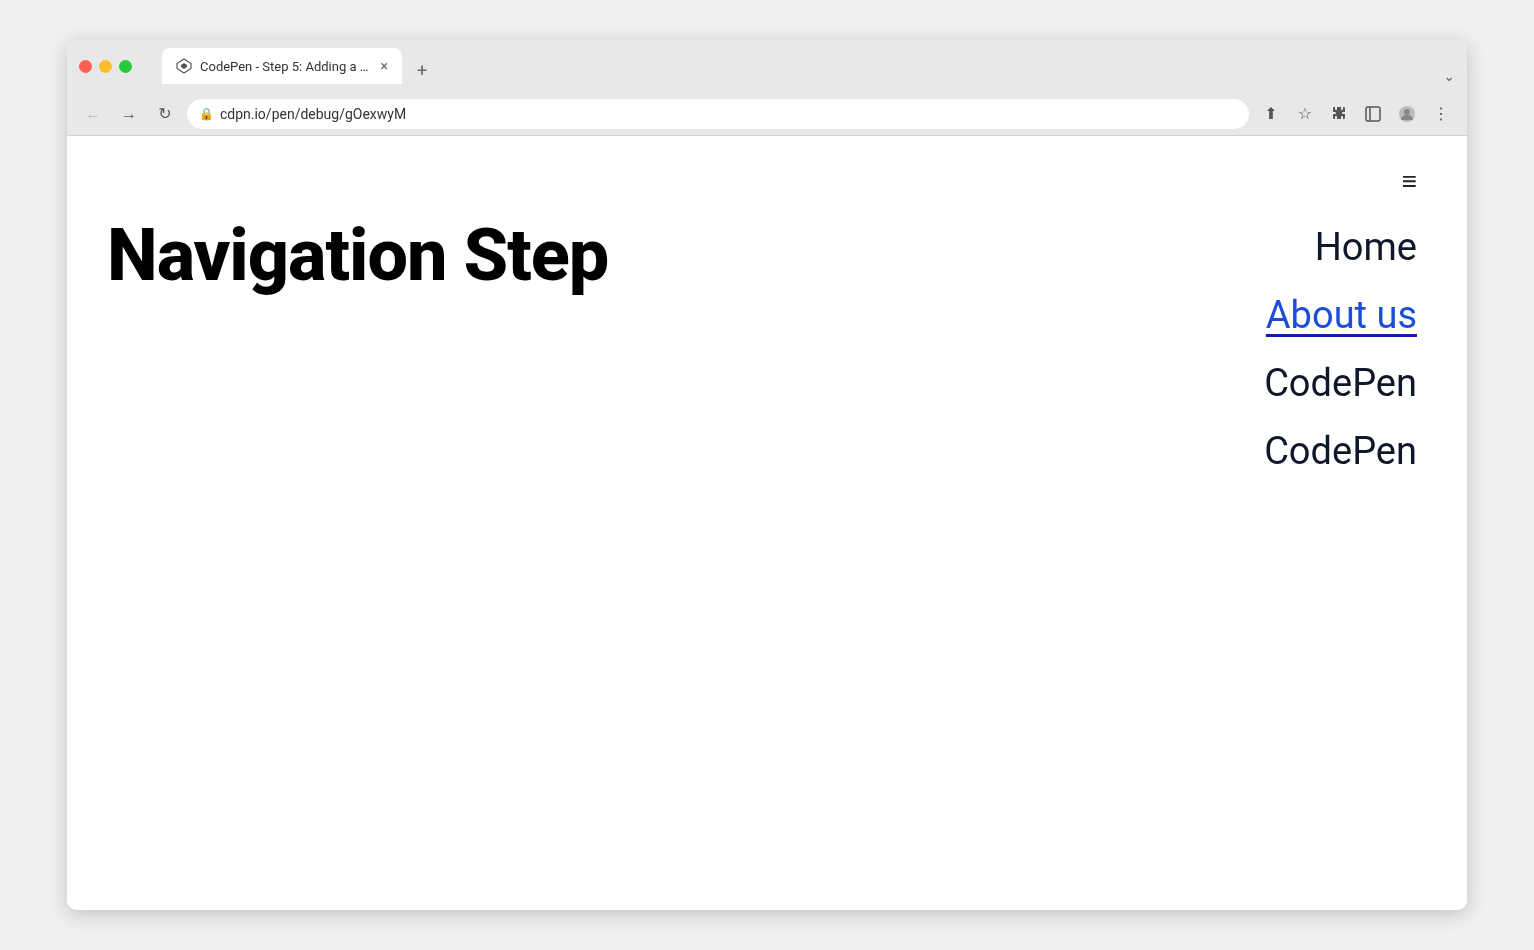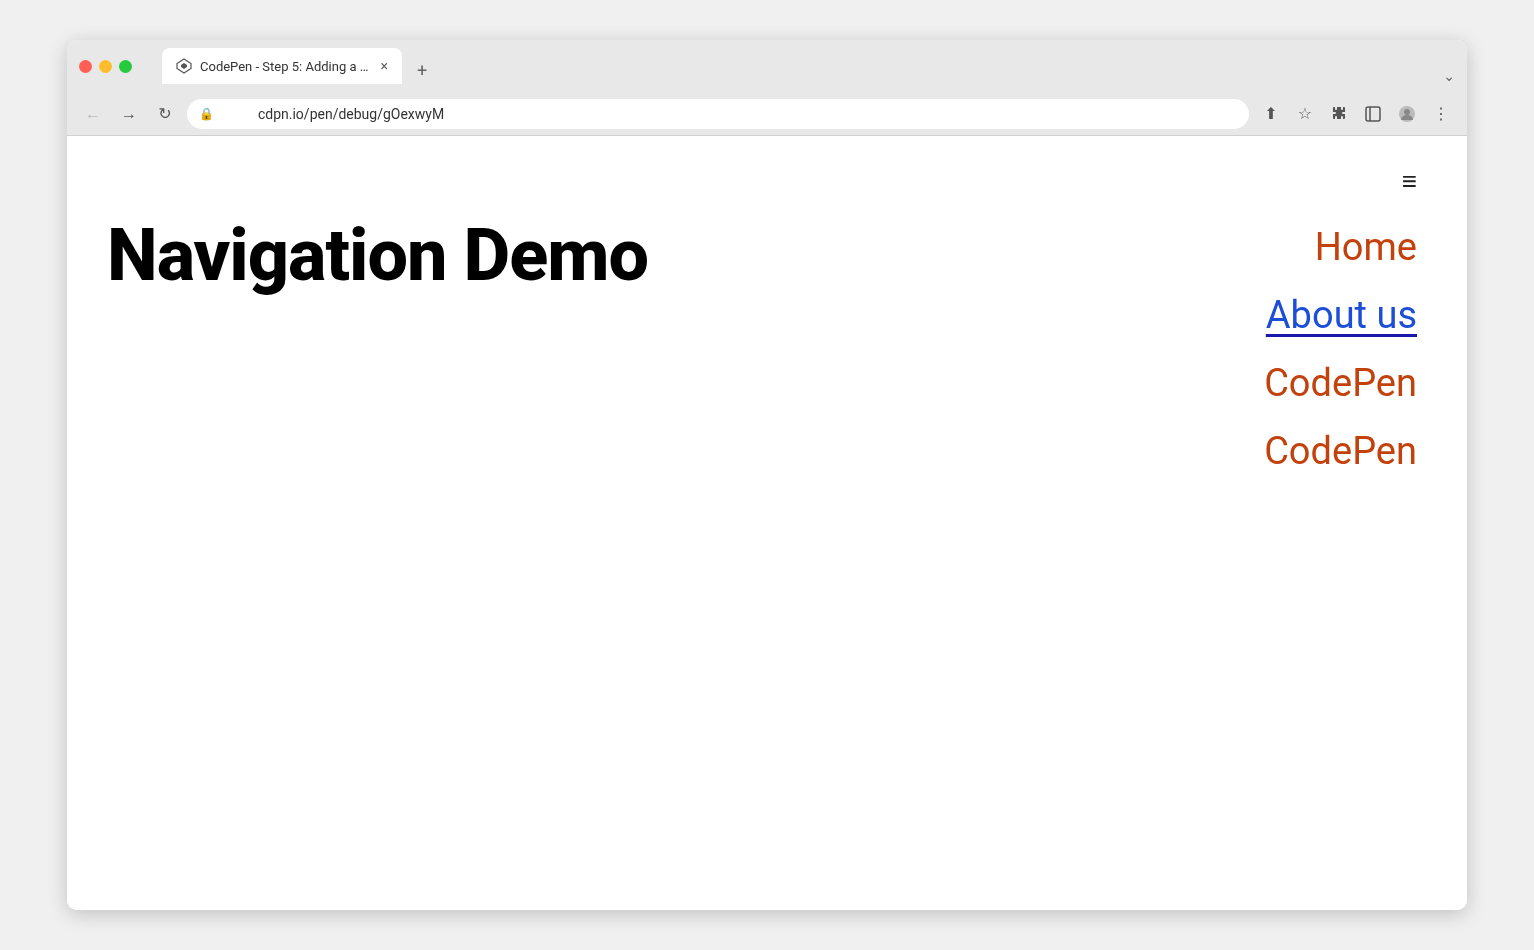--- a/index.html
+++ b/index.html
@@ -152,21 +152,20 @@
 
     .lock-icon {
       color: #555;
       font-size: 12px;
     }
 
     .url-text {
       flex: 1;
       font-size: 14px;
       color: #333;
-      margin-left: 38px;
     }
 
     .toolbar-icons {
       display: flex;
       align-items: center;
       gap: 6px;
     }
 
     .toolbar-icon {
       width: 28px;
@@ -212,21 +211,21 @@
     .hamburger-icon {
       font-size: 26px;
       color: #222;
       margin-bottom: 16px;
       cursor: pointer;
       align-self: flex-end;
     }
 
     .nav-item {
       font-size: 38px;
-      color: #c2410c;
+      color: #0f172a;
       text-decoration: none;
       padding: 12px 0;
       cursor: pointer;
       text-align: right;
       display: block;
       width: 100%;
     }
 
     .nav-item.active {
       color: #1d4ed8;
@@ -290,21 +289,21 @@
           <circle cx="9" cy="9" r="8" fill="#bbb"></circle>
           <circle cx="9" cy="7" r="3" fill="#888"></circle>
           <path d="M3 15c0-3 2.7-5 6-5s6 2 6 5" fill="#888"></path>
         </svg>
       </div>
       <div class="toolbar-icon">⋮</div>
     </div>
   </div>
 
   <div class="page-content">
-    <h1 class="page-title">Navigation Demo</h1>
+    <h1 class="page-title">Navigation Step</h1>
 
     <nav class="nav-sidebar">
       <div class="hamburger-icon">≡</div>
       <a class="nav-item">Home</a>
       <a class="nav-item active">About us</a>
       <a class="nav-item">CodePen</a>
       <a class="nav-item">CodePen</a>
     </nav>
   </div>
 </div>

